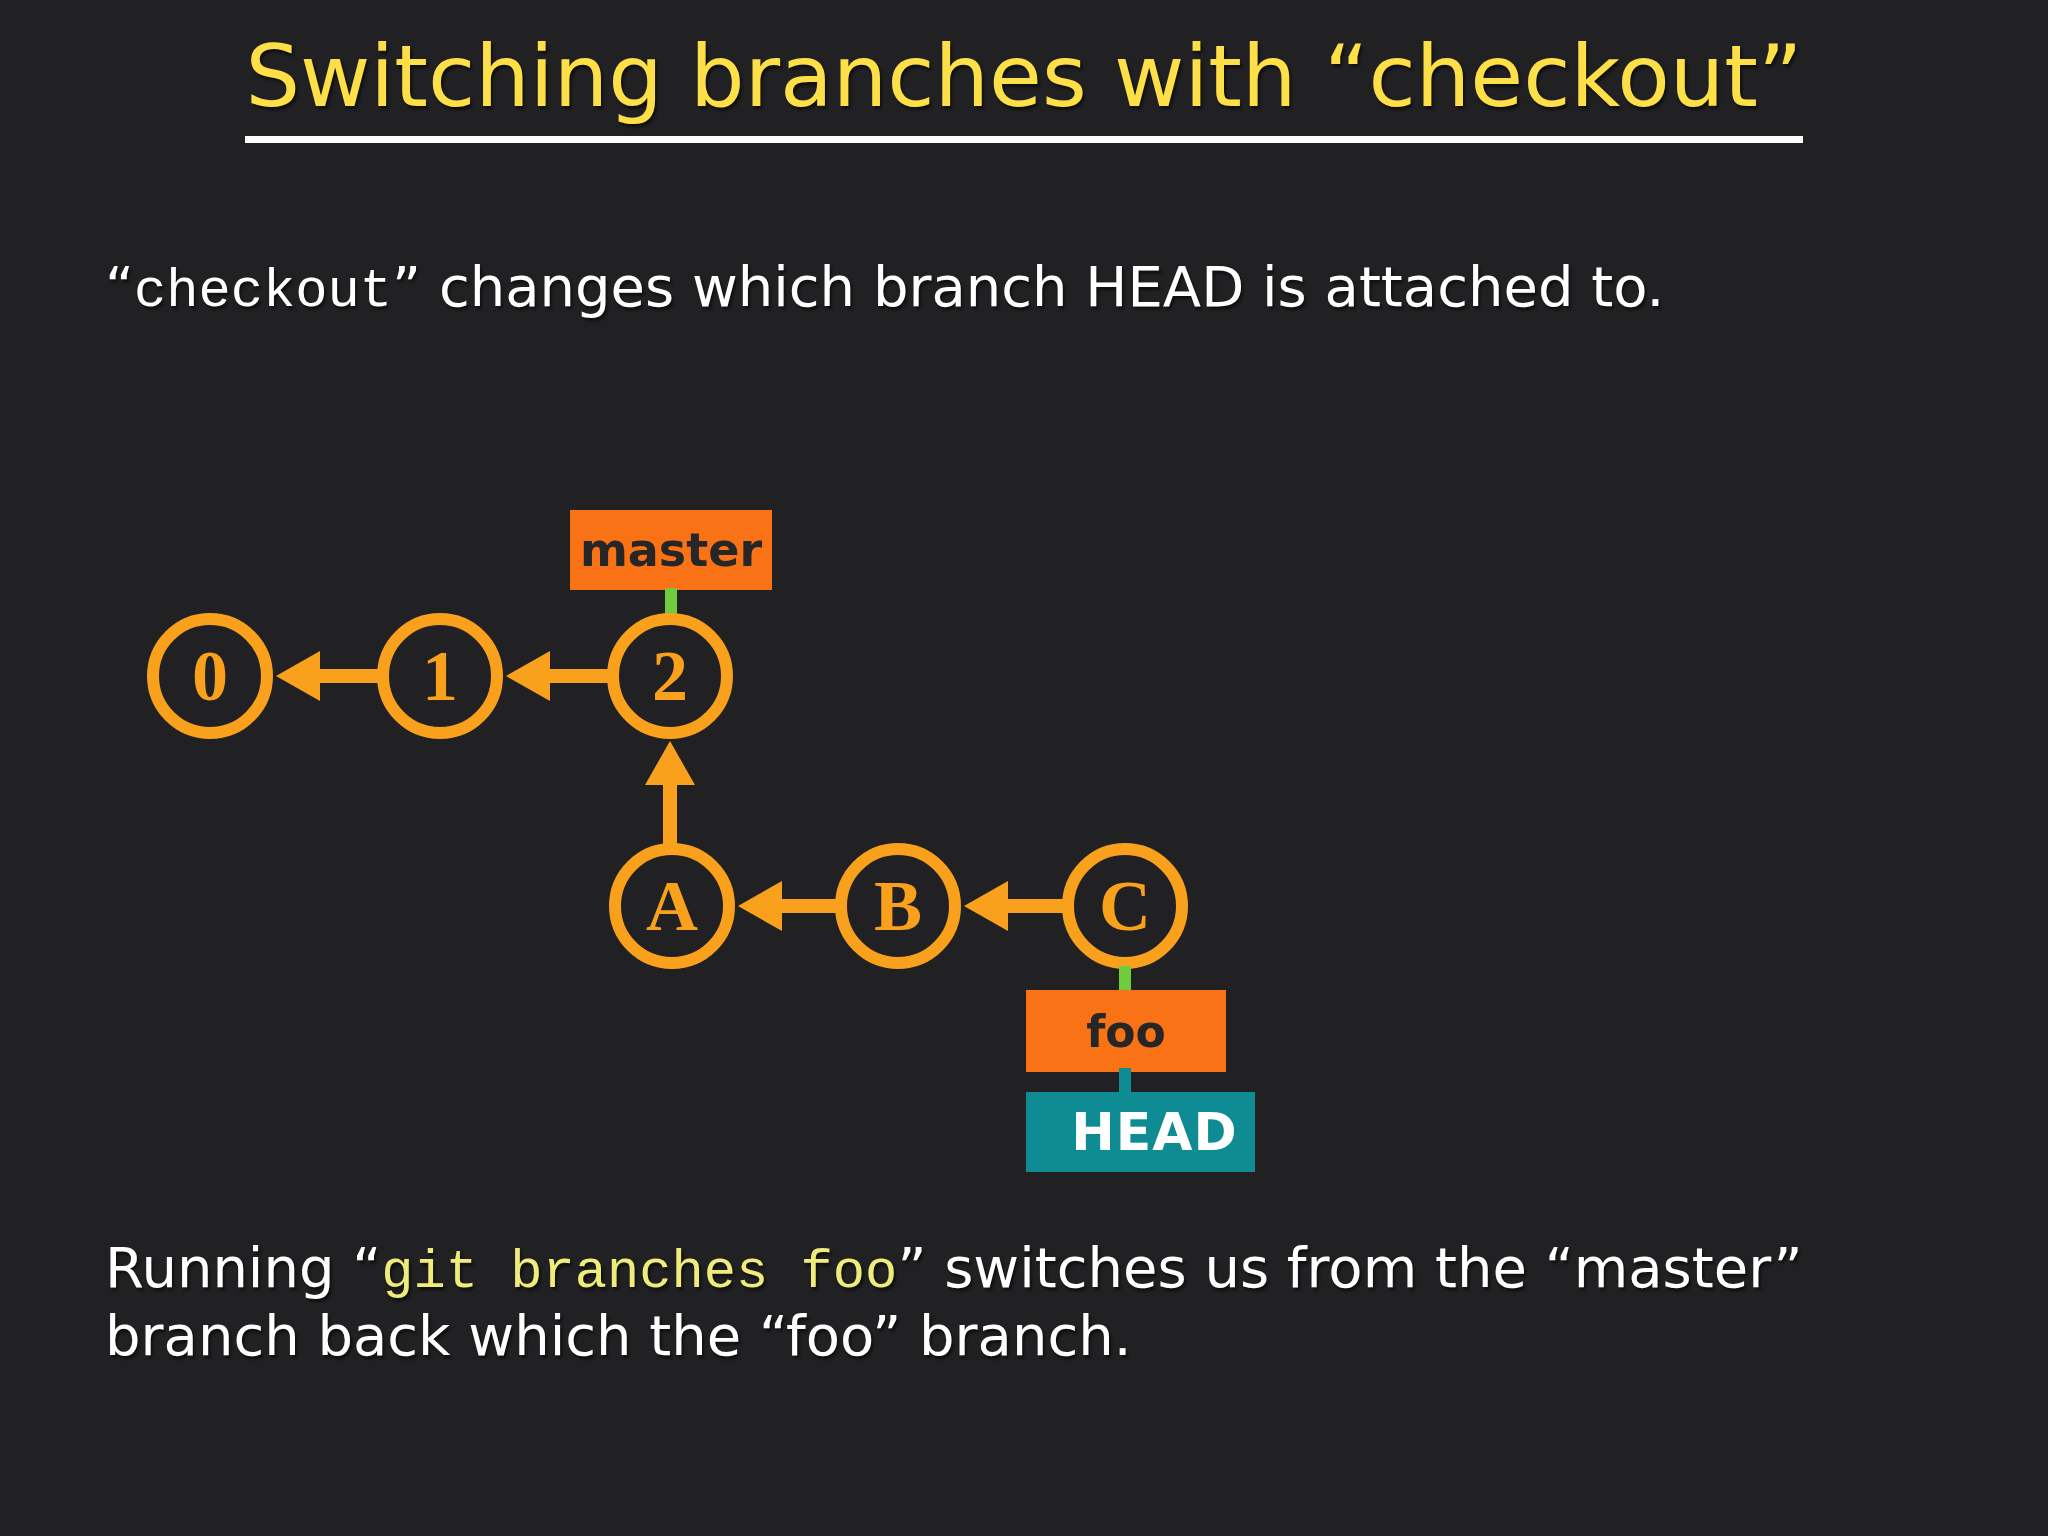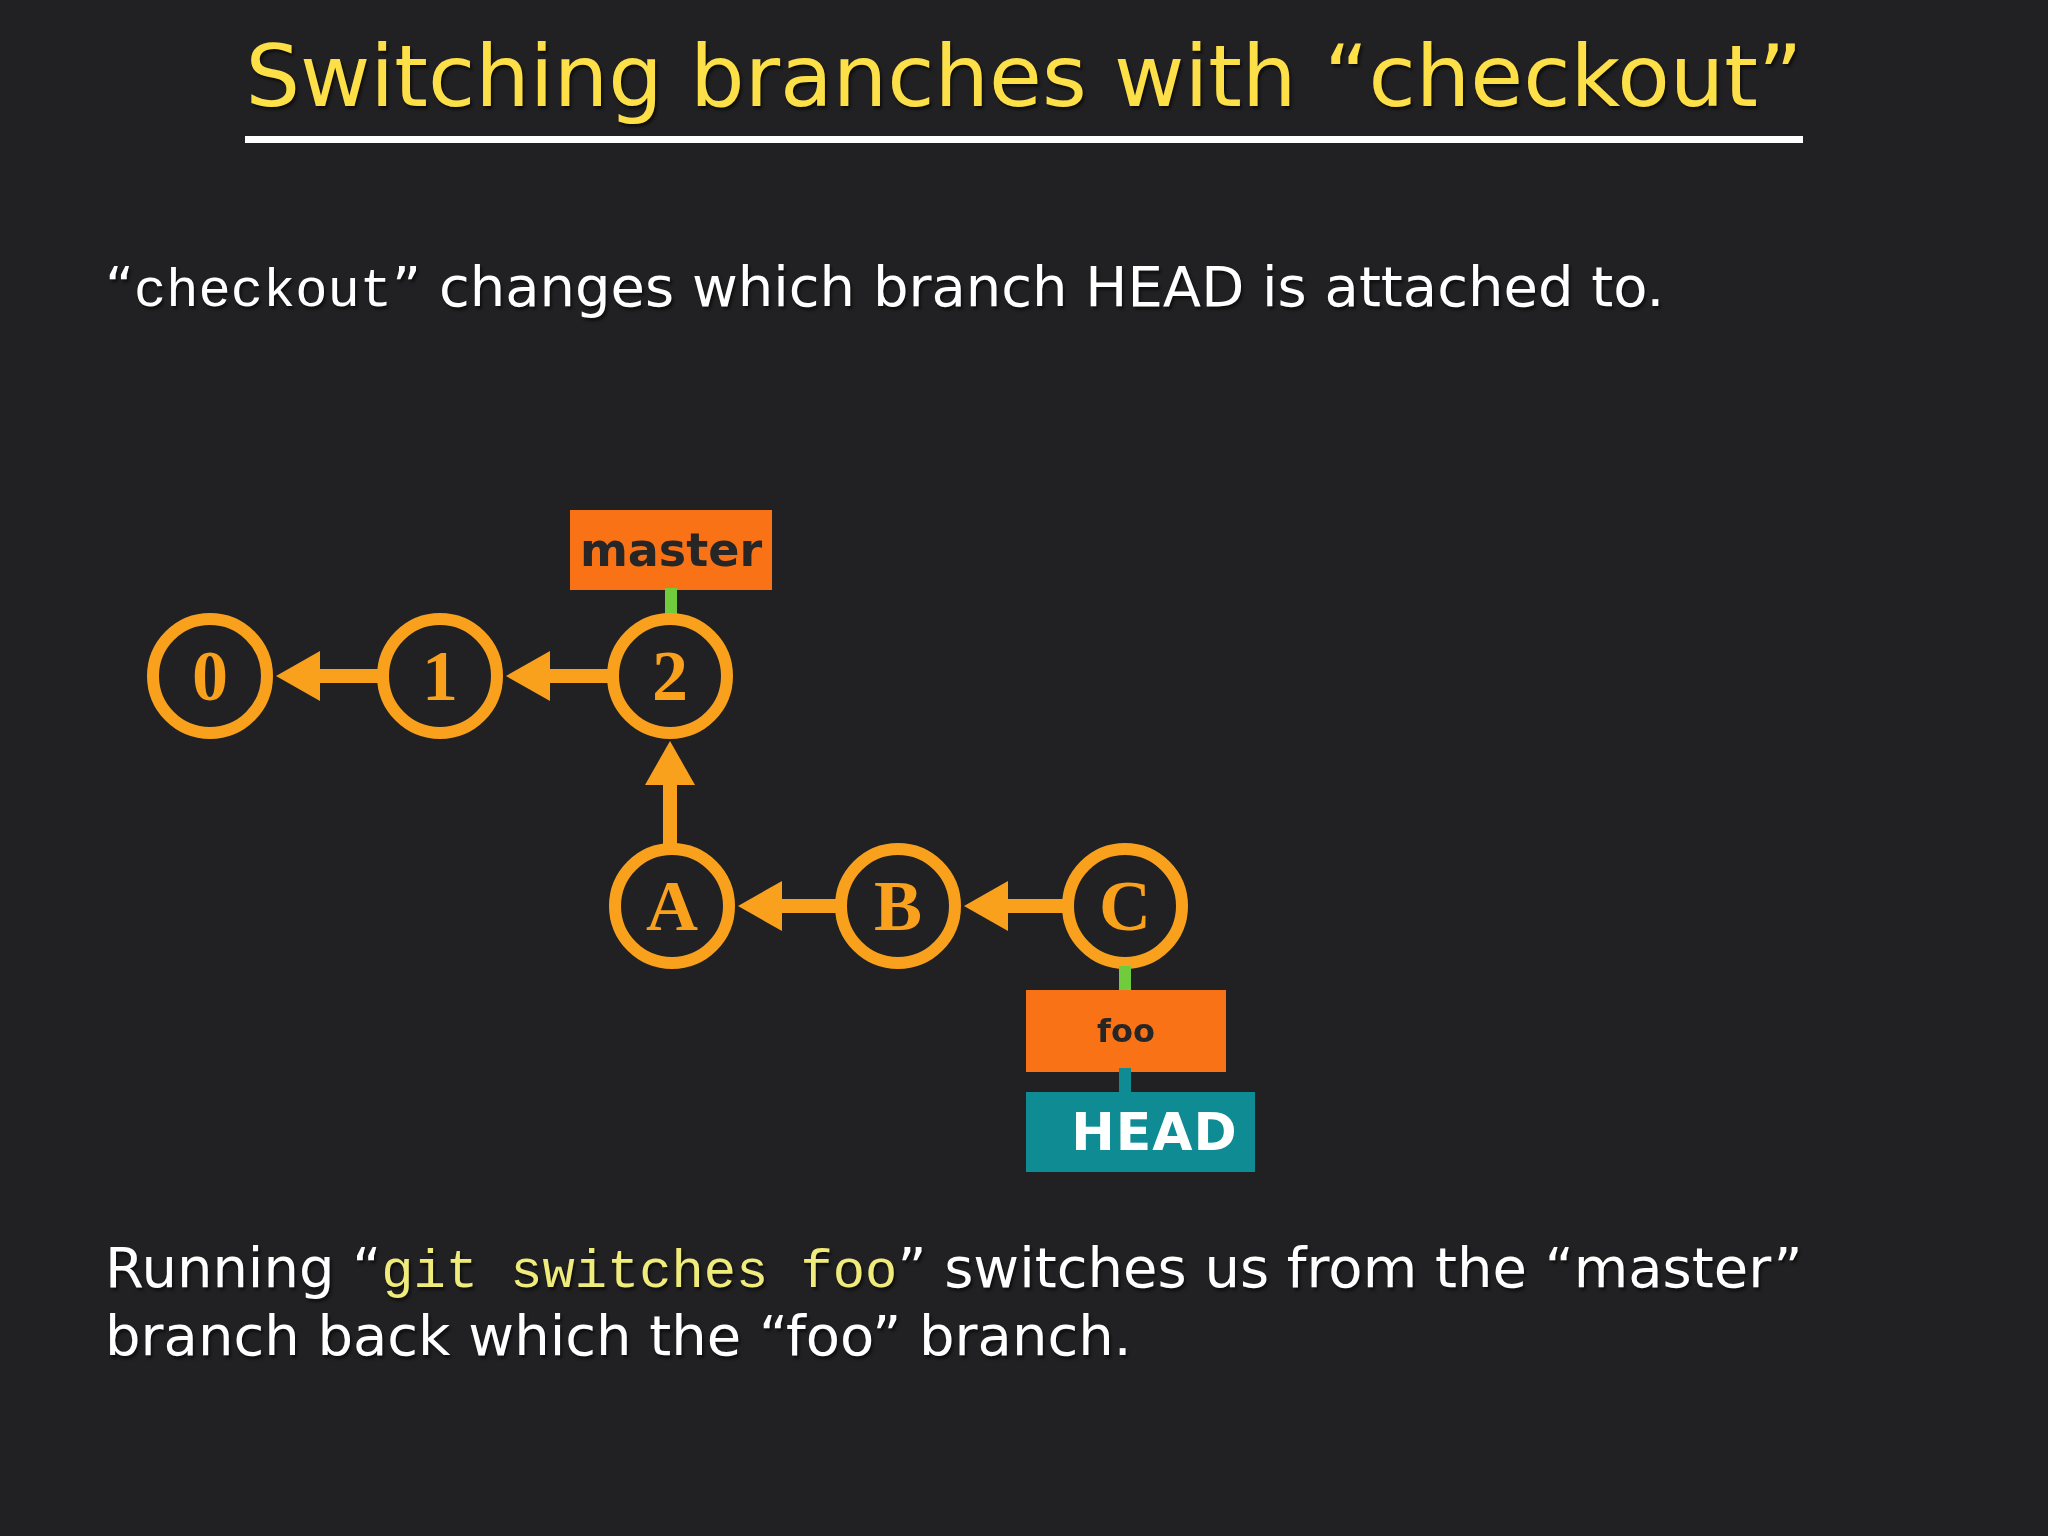--- a/index.html
+++ b/index.html
@@ -165,25 +165,25 @@
       <span>C</span>
     </div>
 
     <div class="shaft-h" style="left:775px; top:899px; width:63px;"></div>
     <div class="head-left" style="left:738px; top:881px;"></div>
 
     <div class="shaft-h" style="left:1001px; top:899px; width:64px;"></div>
     <div class="head-left" style="left:964px; top:881px;"></div>
 
     <div class="stem stem-green" style="left:1119px; top:966px; height:28px;"></div>
-    <div class="branch-box" style="left:1026px; top:990px; width:200px; height:82px; font-size:32px;">
+    <div class="branch-box" style="left:1026px; top:990px; width:200px; height:82px; font-size:44px;">
       <span>foo</span>
     </div>
     <div class="stem stem-teal" style="left:1119px; top:1068px; height:28px;"></div>
     <div class="head-box" style="left:1026px; top:1092px; width:201px; height:80px; font-size:52px;">
       <span>HEAD</span>
     </div>
 
   </div>
 
-  <p class="footer"><span>Running “</span><span class="mono code-yellow">git switches foo</span><span>” switches us from the “master”</span><br><span>branch back which the “foo” branch.</span></p>
+  <p class="footer"><span>Running “</span><span class="mono code-yellow">git branches foo</span><span>” switches us from the “master”</span><br><span>branch back which the “foo” branch.</span></p>
 
 </div>
 
 </body></html>

